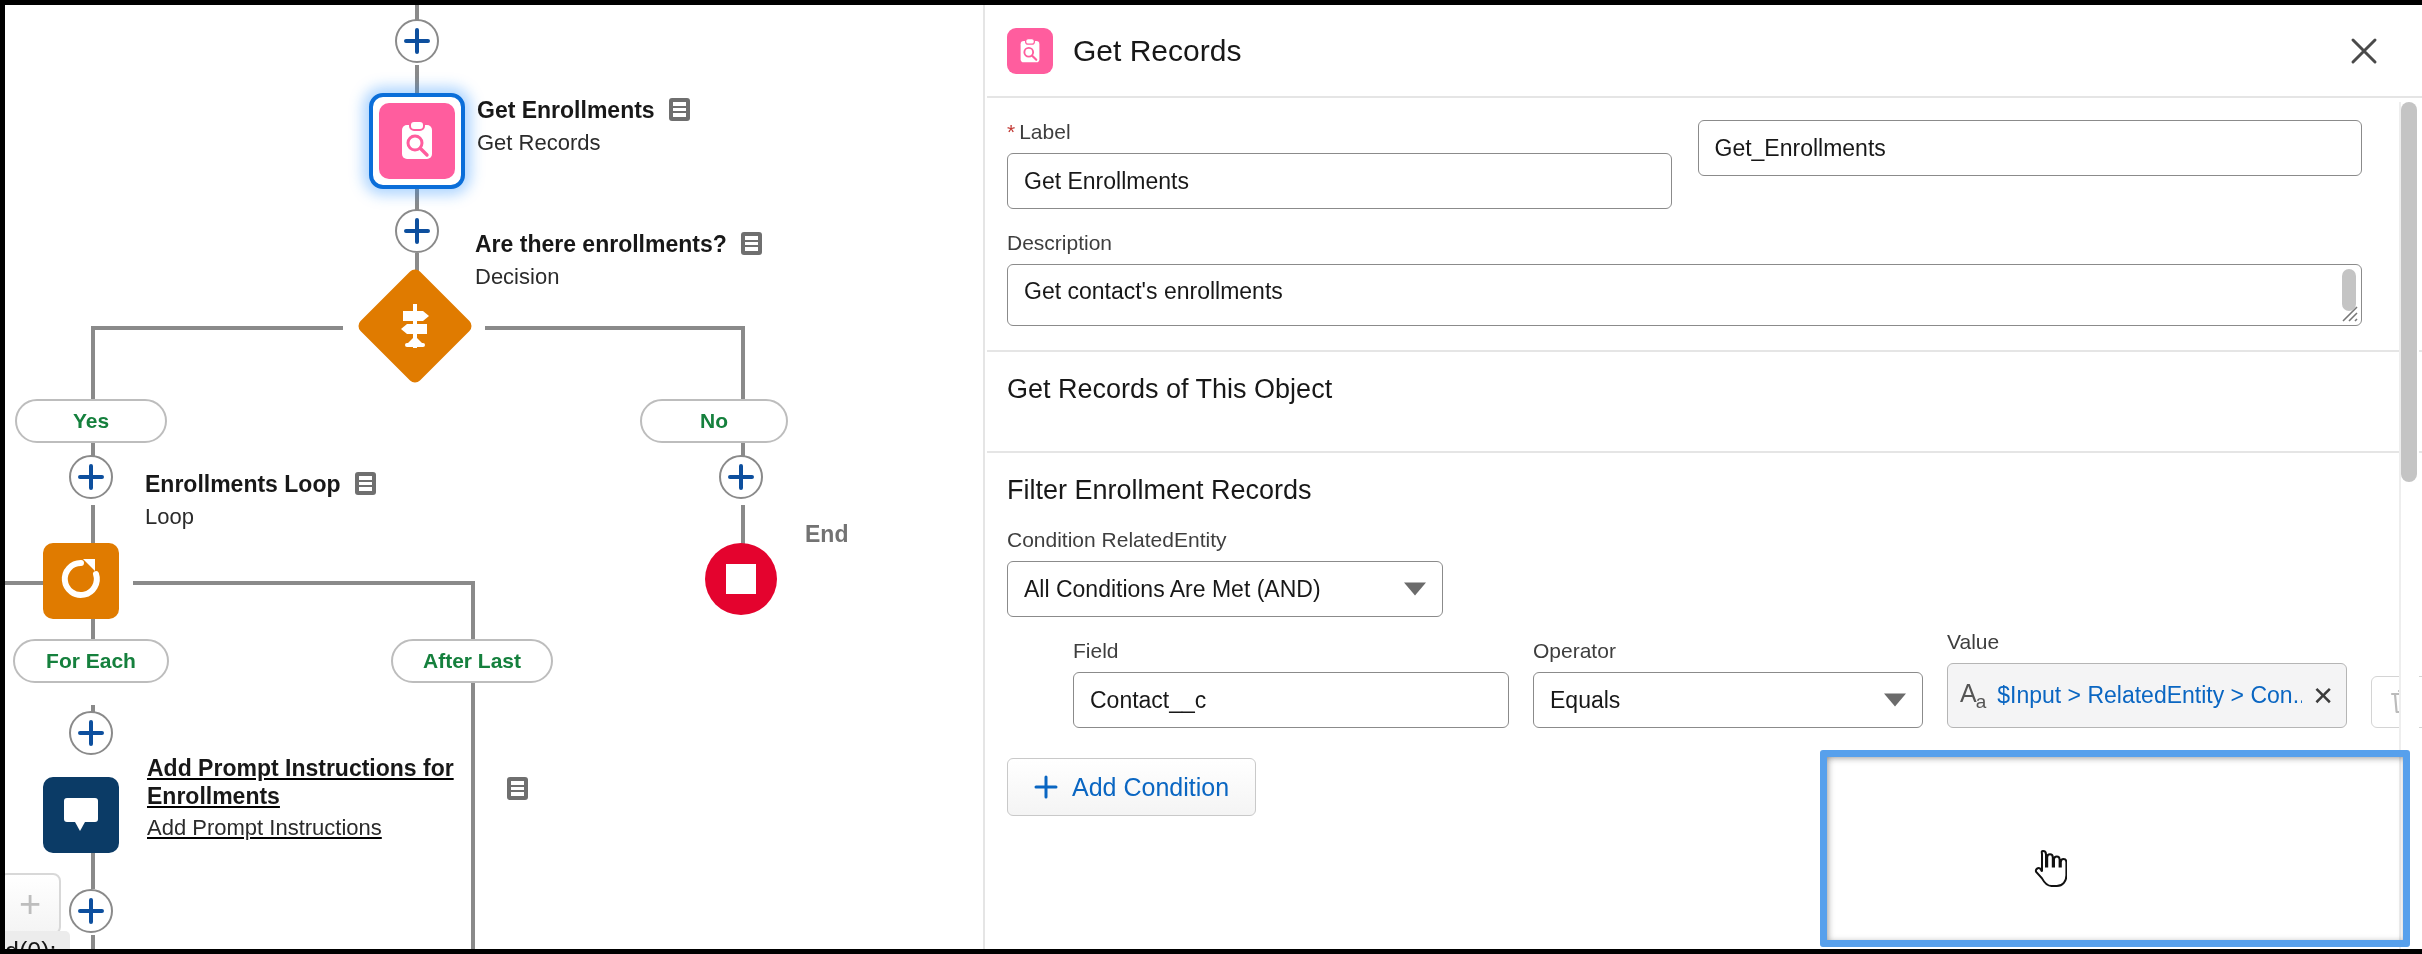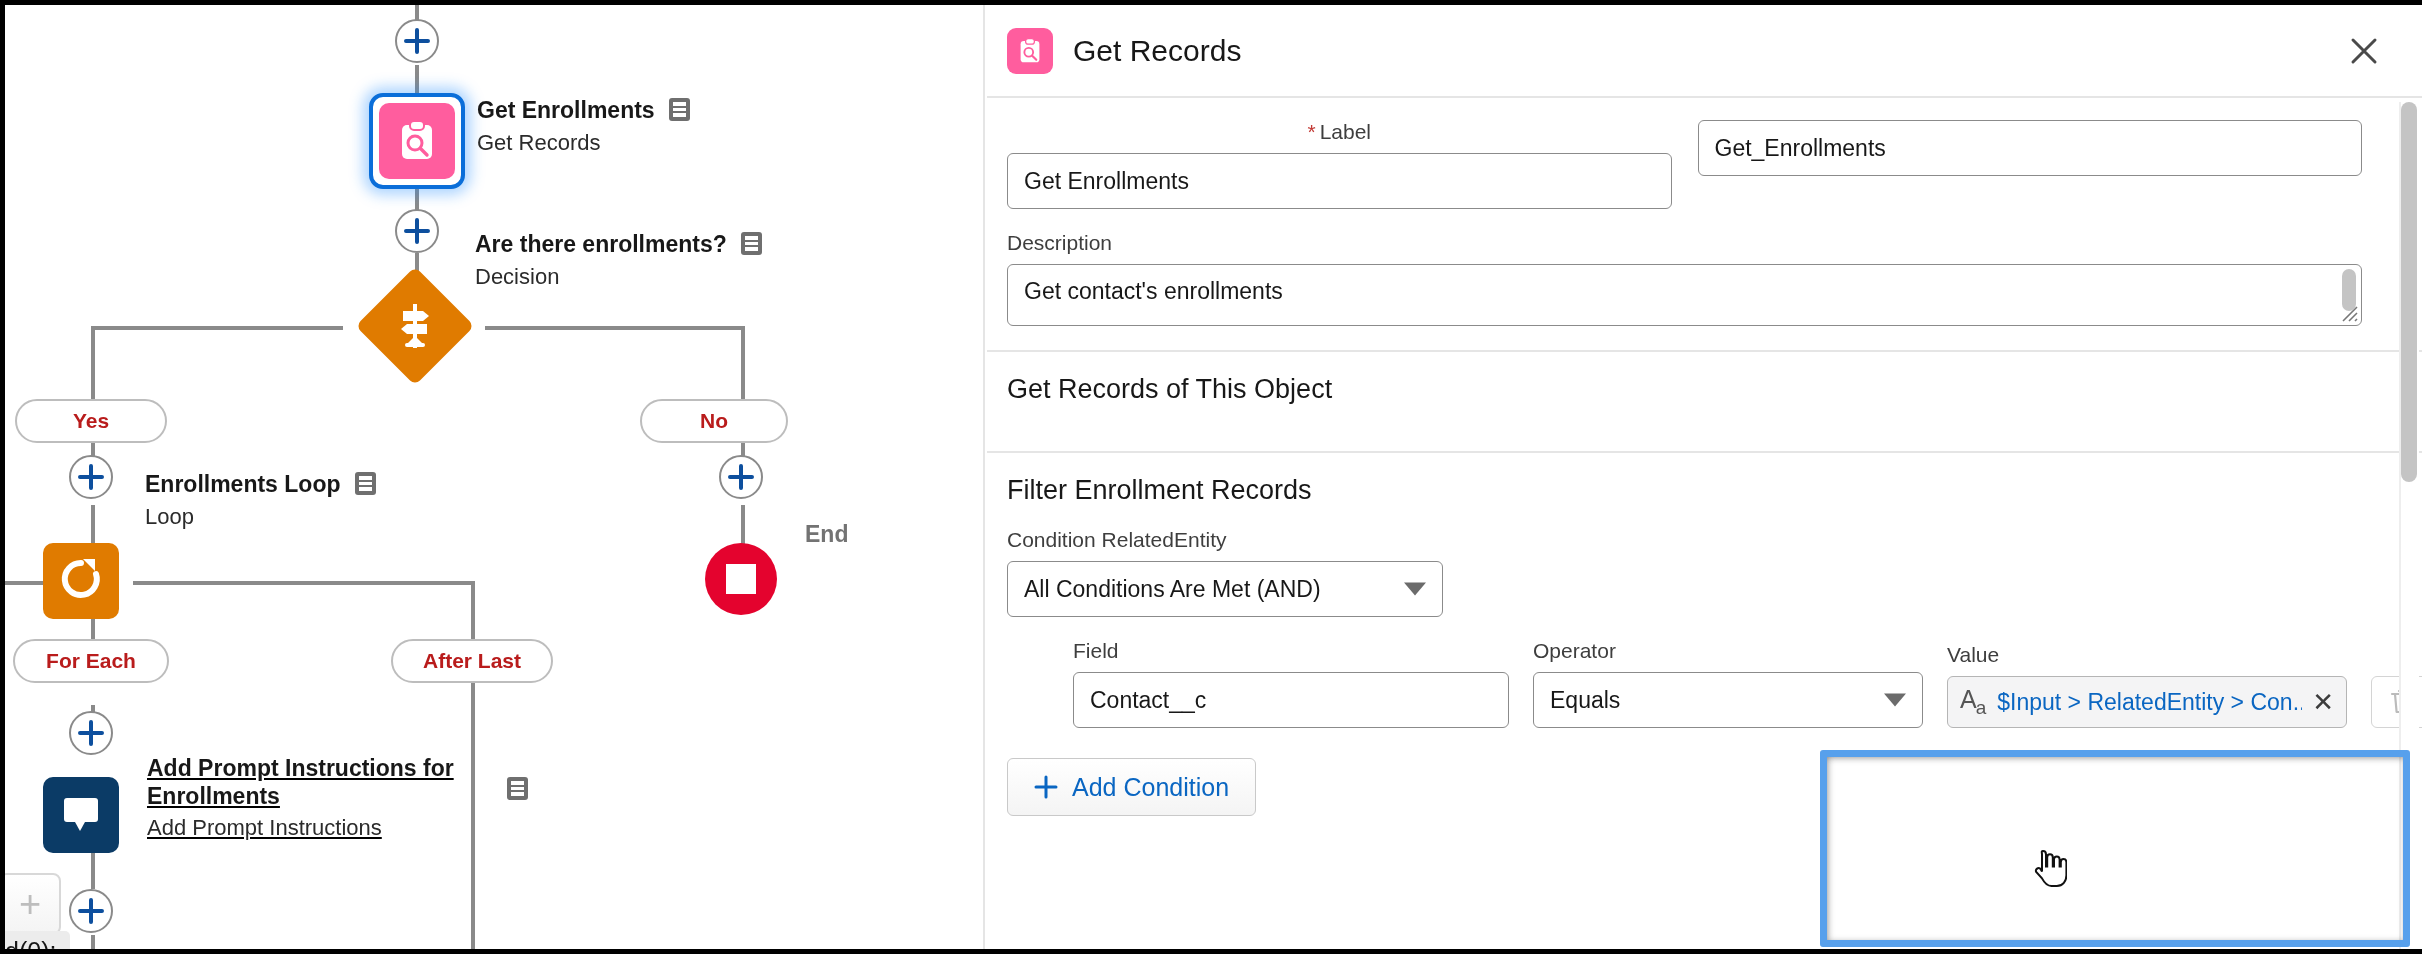--- a/index.html
+++ b/index.html
@@ -43,21 +43,21 @@
   }
   .plus svg { display: block; }
 
   .pill {
     position: absolute;
     height: 44px;
     border: 2px solid #bdbdbd;
     border-radius: 22px;
     background: #fff;
     display: flex; align-items: center; justify-content: center;
-    font-size: 21px; font-weight: bold; color: #b91c1c;
+    font-size: 21px; font-weight: bold; color: #15803d;
     padding: 0 22px;
     z-index: 6;
   }
 
   .node {
     position: absolute;
     width: 76px; height: 76px;
     border-radius: 10px;
     display: flex; align-items: center; justify-content: center;
     z-index: 7;
@@ -182,21 +182,21 @@
     padding: 22px 60px 24px 20px;
     border-bottom: 2px solid #e5e5e5;
     position: relative;
   }
   .sect.nb { border-bottom: none; }
   .sect-title {
     font-size: 27px;
     color: #181818;
     margin-bottom: 22px;
   }
-  .row2 { display: flex; gap: 26px; text-align: center; }
+  .row2 { display: flex; gap: 26px; }
   .fgroup { flex: 1 1 0; min-width: 0; }
   .flabel {
     font-size: 21px; color: #3e3e3e;
     margin-bottom: 9px; display: block;
   }
   .req { color: #c23934; margin-right: 4px; }
   .infoic {
     display: inline-flex; align-items: center; justify-content: center;
     width: 25px; height: 25px; border-radius: 50%;
     background: #747474; color: #fff;
@@ -248,21 +248,21 @@
     padding-left: 66px;
     margin-top: 10px;
   }
   .col-field { width: 436px; flex: 0 0 auto; margin-top: 12px; }
   .col-op { width: 390px; flex: 0 0 auto; }
   .col-val { width: 400px; flex: 0 0 auto; }
   .col-del { width: 62px; flex: 0 0 auto; }
 
   .pillbox {
     position: relative;
-    height: 52px;
+    height: 65px;
     border: 1.5px solid #b5b5b5;
     border-radius: 6px;
     background: #f4f4f5;
     display: flex; align-items: center;
     padding: 0 12px;
     cursor: pointer;
   }
   .aa {
     font-size: 25px; color: #555; flex: 0 0 auto;
     letter-spacing: -1px;

